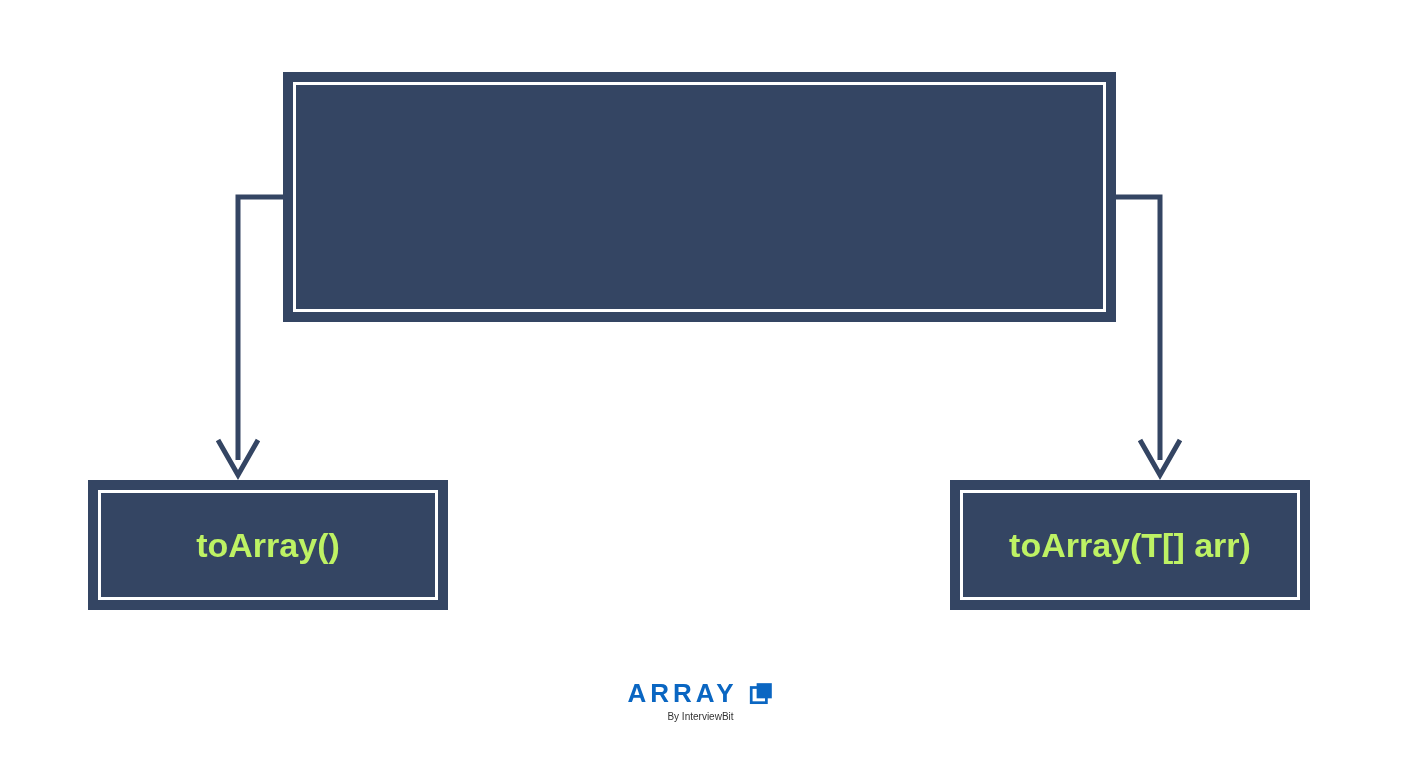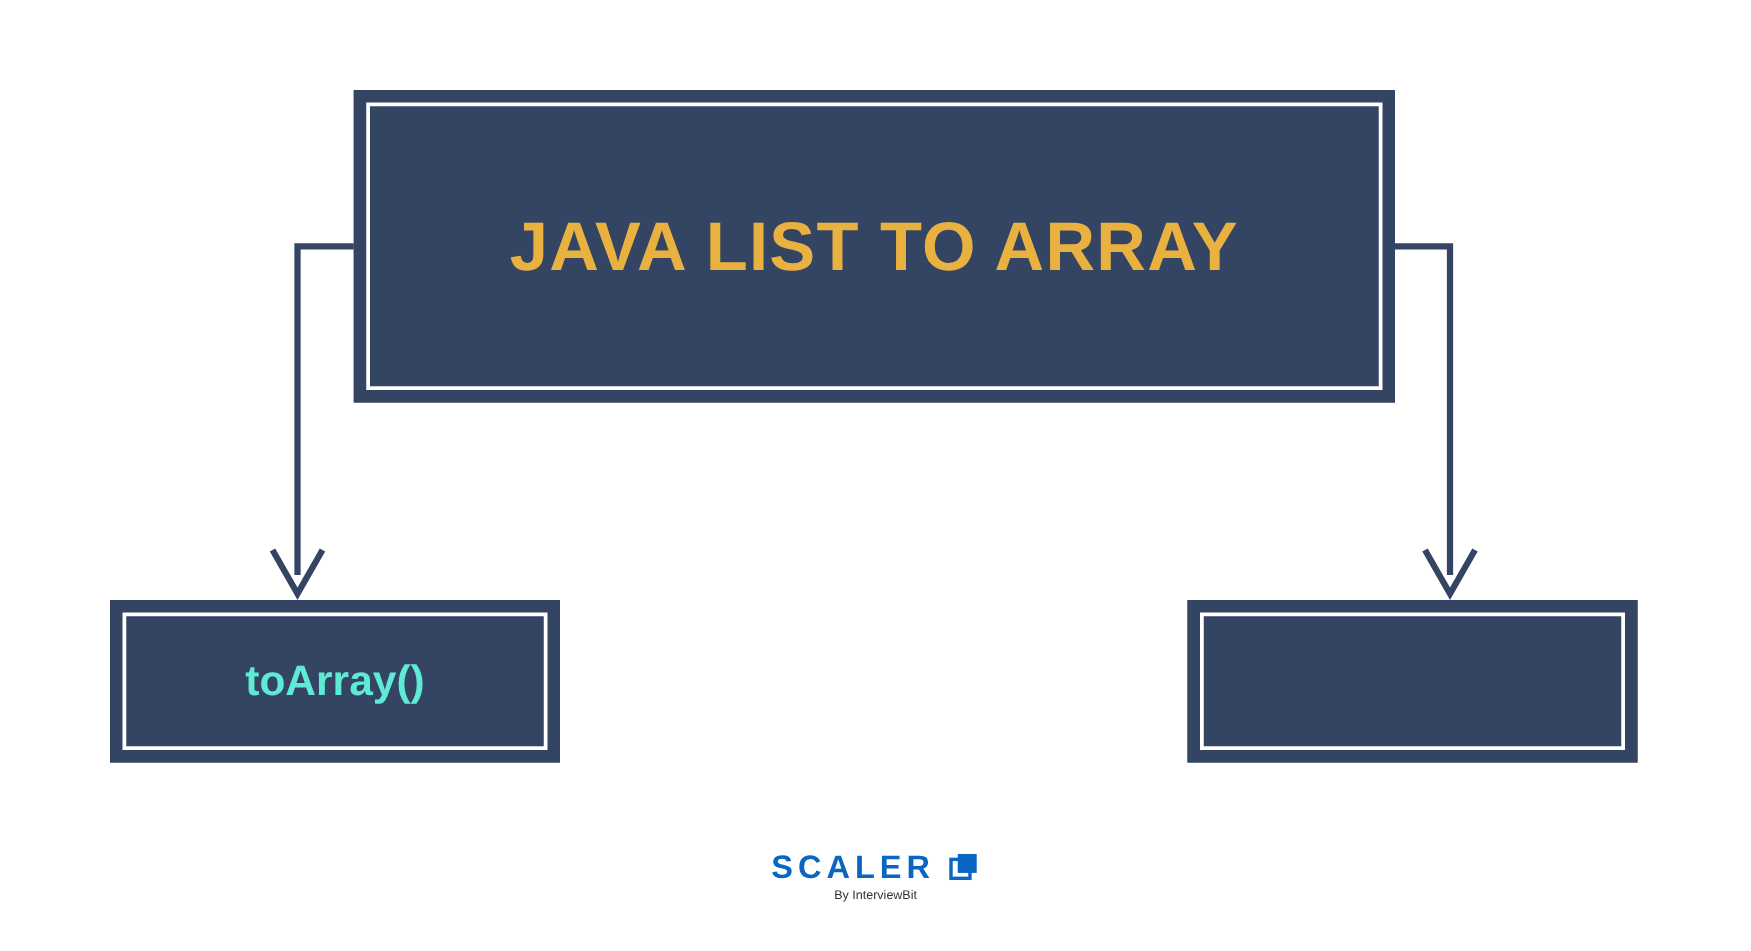--- a/index.html
+++ b/index.html
@@ -43,21 +43,21 @@
     width: 360px;
     height: 130px;
   }
   .right-box {
     left: 950px;
     top: 480px;
     width: 360px;
     height: 130px;
   }
   .method-text {
-    color: #5eead4;
+    color: #bef264;
     font-size: 34px;
     font-weight: 700;
     position: relative;
     z-index: 2;
   }
   .connector {
     position: absolute;
     stroke: #344563;
     fill: none;
   }
@@ -88,44 +88,44 @@
   .logo-icon {
     width: 26px;
     height: 26px;
   }
 </style>
 </head>
 <body>
 
 <div class="box main-box">
   <div class="box-inner"></div>
-  <div class="main-title">JAVA LIST TO ARRAY</div>
 </div>
 
 <div class="box left-box">
   <div class="box-inner"></div>
   <div class="method-text">toArray()</div>
 </div>
 
 <div class="box right-box">
   <div class="box-inner"></div>
+  <div class="method-text">toArray(T[] arr)</div>
 </div>
 
 <svg class="connector" style="left:0;top:0;width:1401px;height:761px;position:absolute;pointer-events:none;">
   <path d="M 283 197 L 238 197 L 238 460" stroke="#344563" stroke-width="5" fill="none"></path>
   <path d="M 218 440 L 238 475 L 258 440" stroke="#344563" stroke-width="5" fill="none"></path>
 </svg>
 
 <svg class="connector" style="left:0;top:0;width:1401px;height:761px;position:absolute;pointer-events:none;">
   <path d="M 1116 197 L 1160 197 L 1160 460" stroke="#344563" stroke-width="5" fill="none"></path>
   <path d="M 1140 440 L 1160 475 L 1180 440" stroke="#344563" stroke-width="5" fill="none"></path>
 </svg>
 
 <div class="logo-wrap">
   <div class="logo-line">
-    <span class="logo-text">SCALER</span>
+    <span class="logo-text">ARRAY</span>
     <svg class="logo-icon" viewBox="0 0 24 24">
       <rect x="3" y="6" width="14" height="14" fill="none" stroke="#0a66c2" stroke-width="2.5"></rect>
       <rect x="8" y="2" width="14" height="14" fill="#0a66c2"></rect>
     </svg>
   </div>
   <div class="logo-sub">By InterviewBit</div>
 </div>
 
 </body></html>

